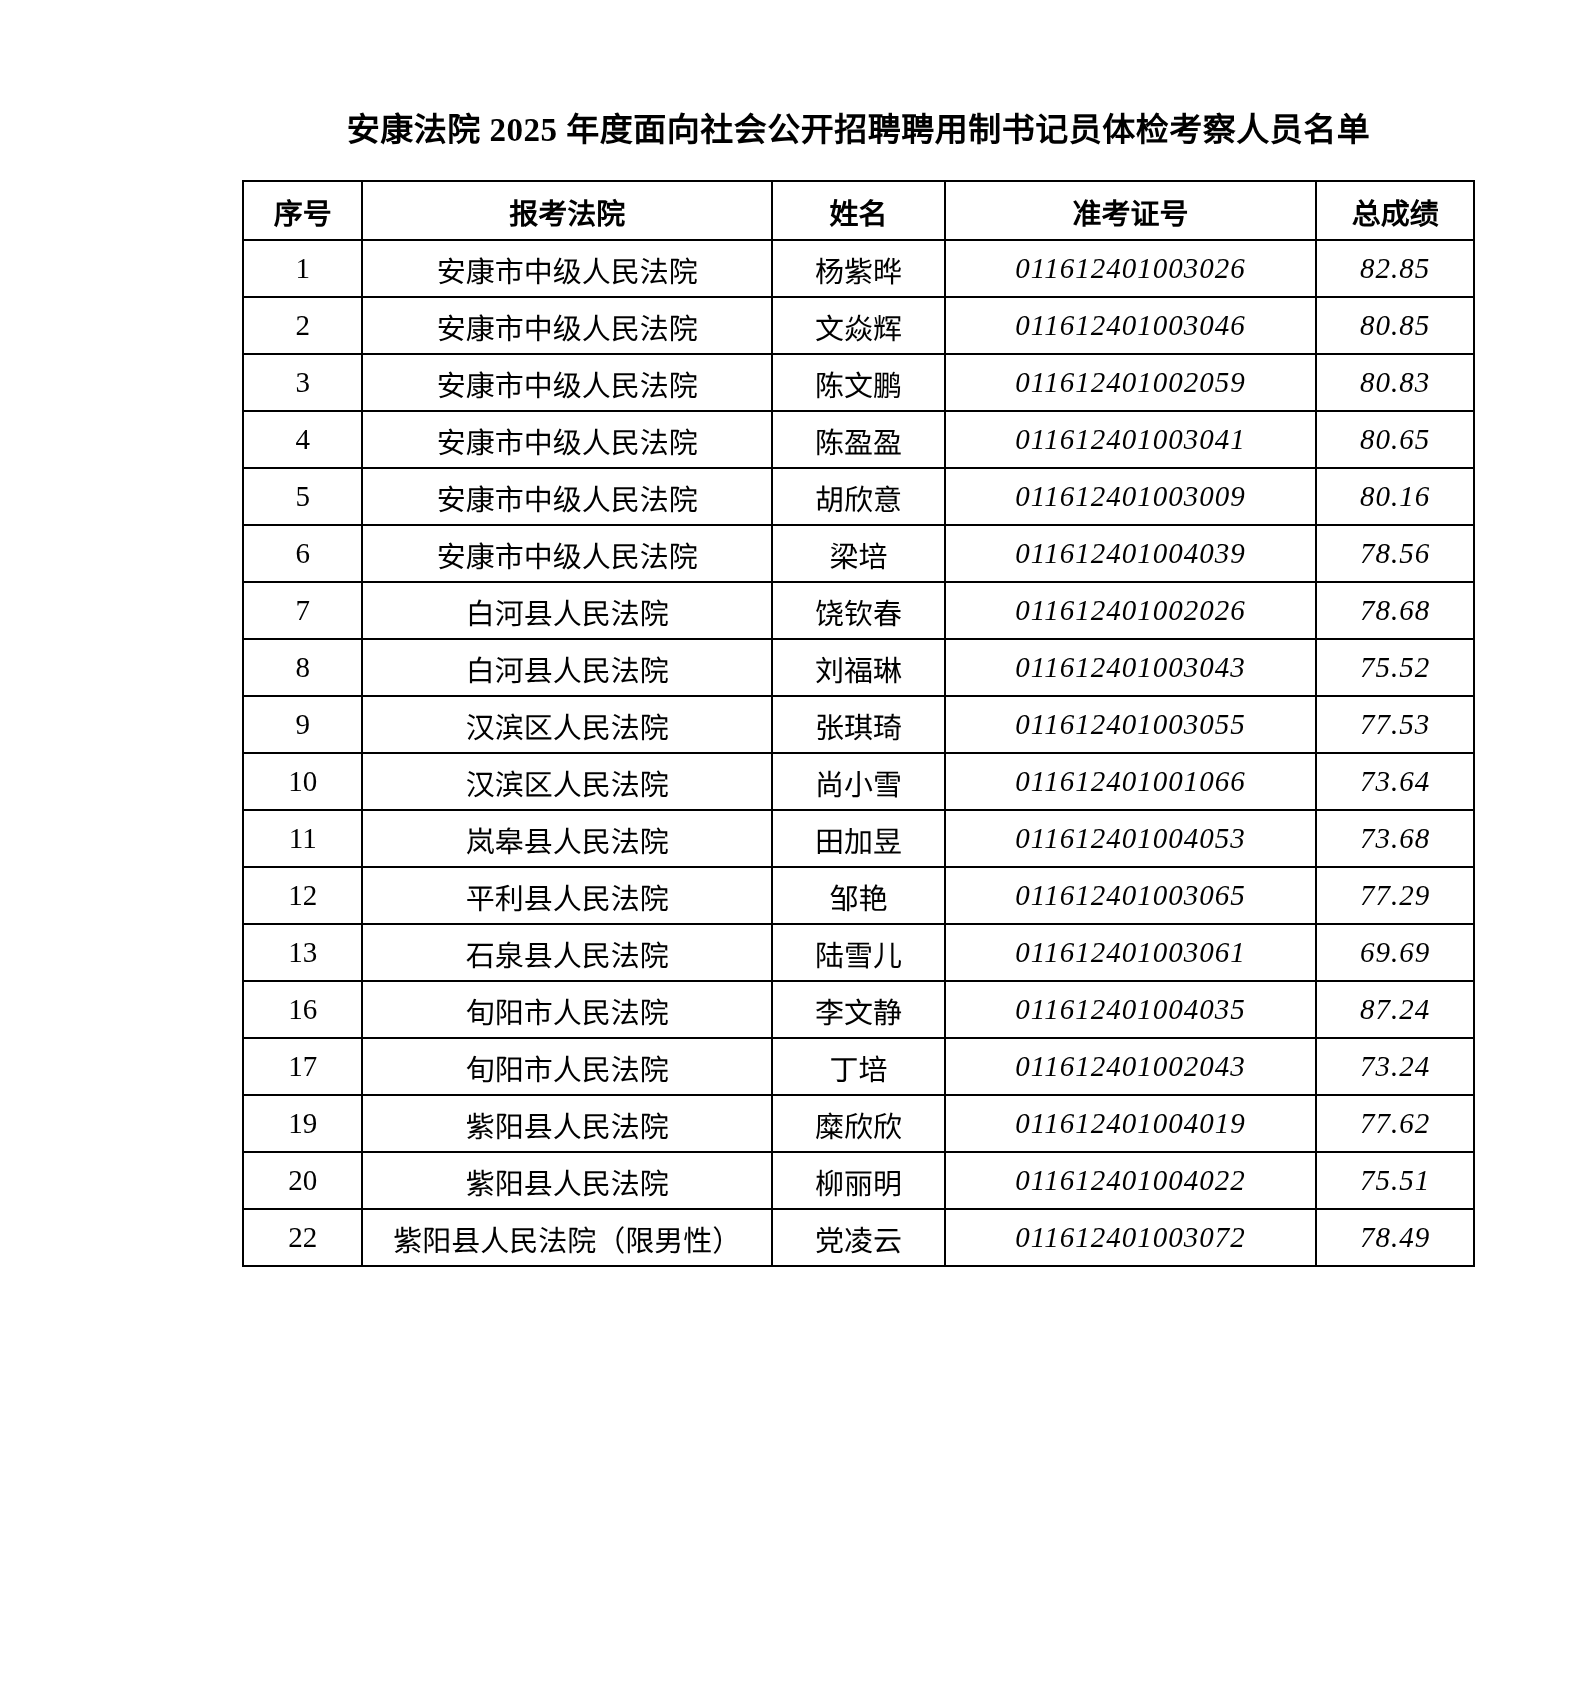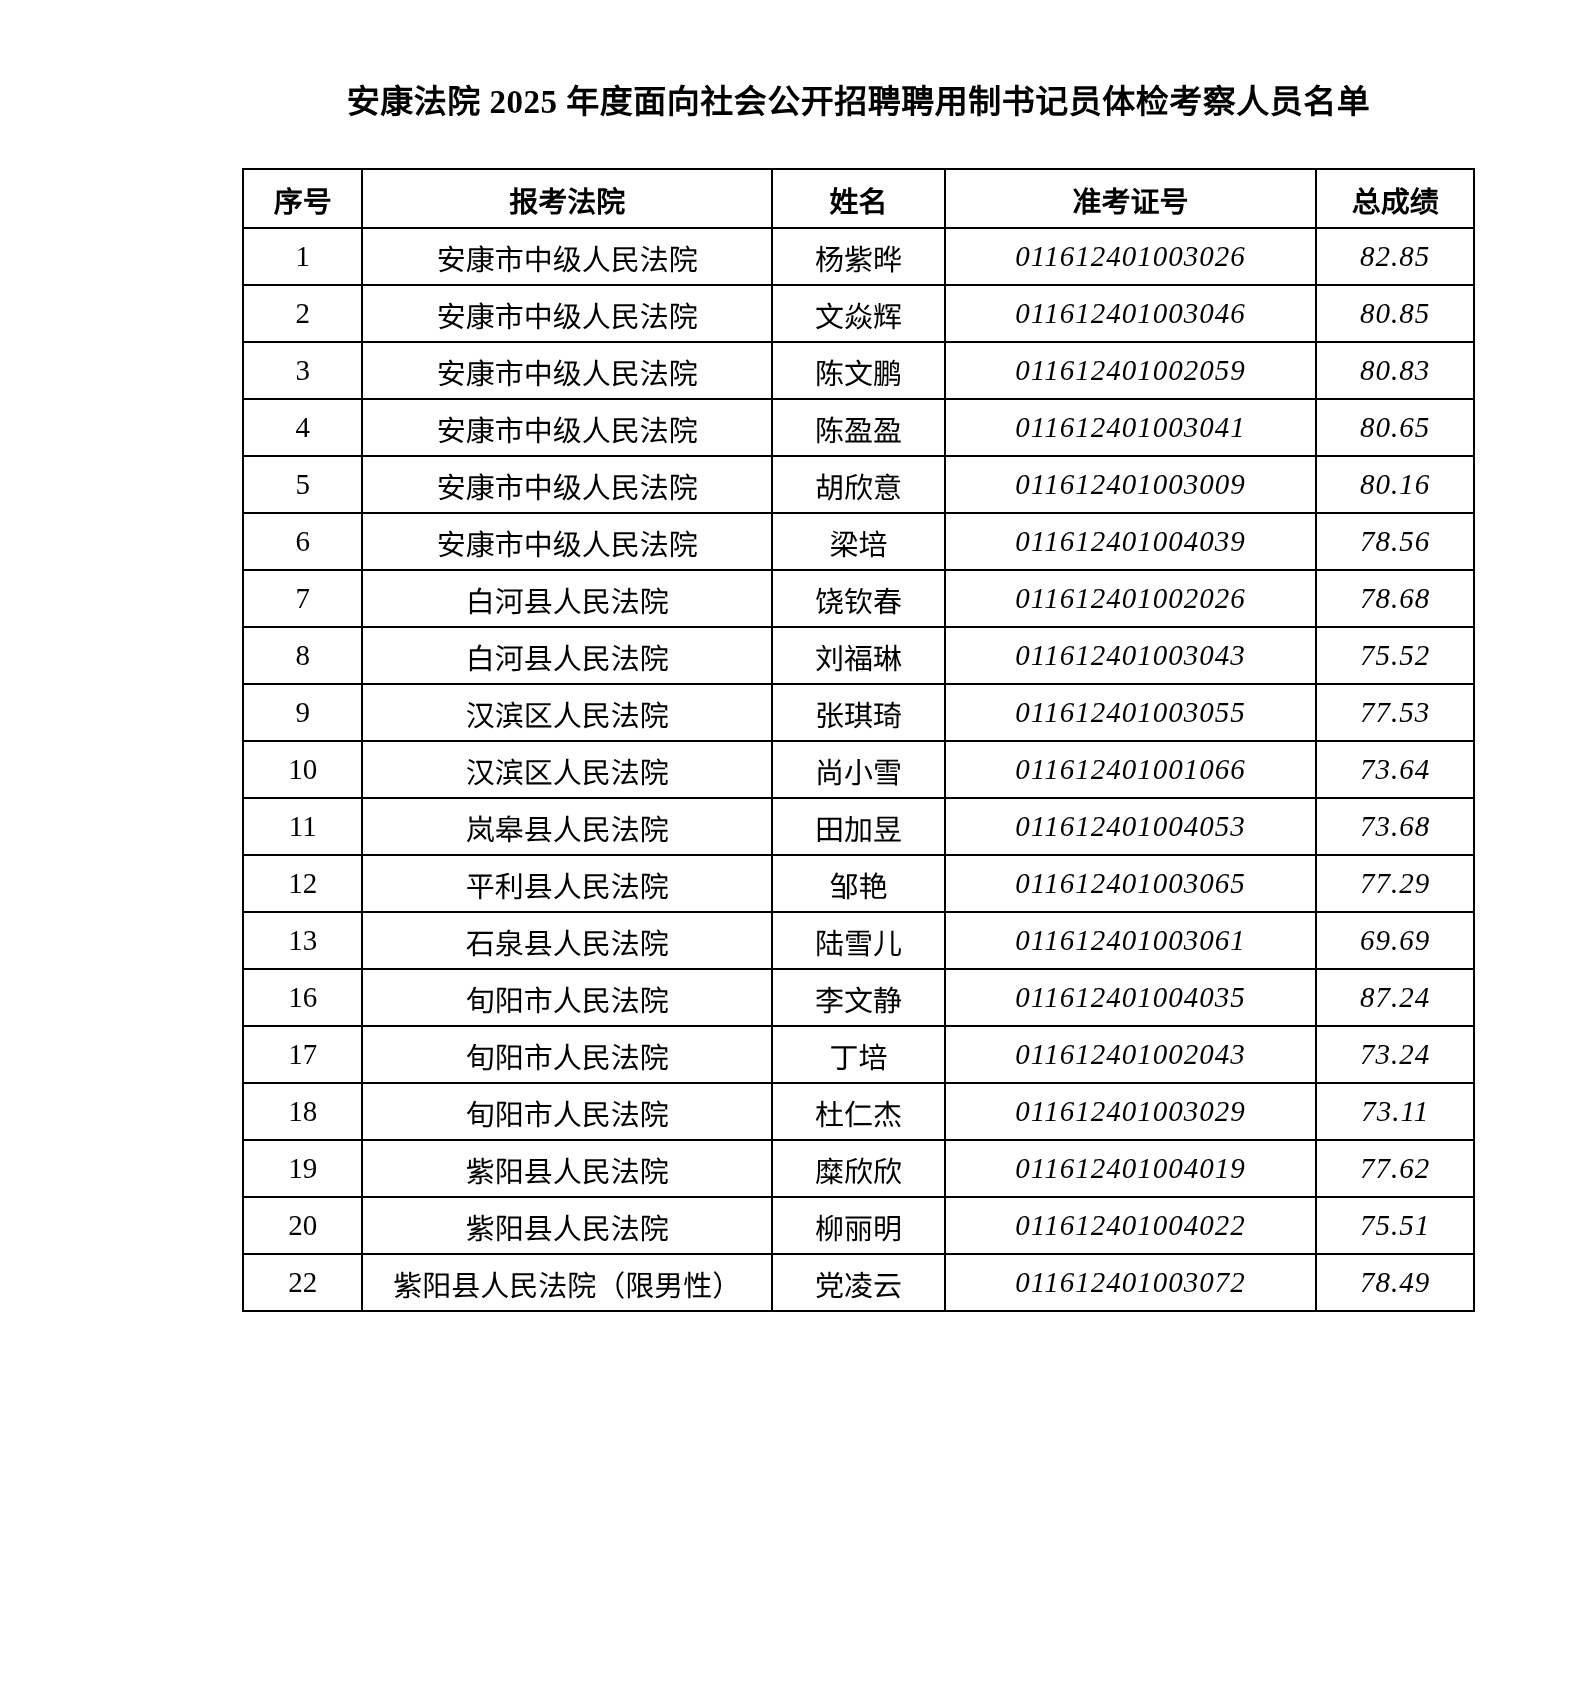--- a/index.html
+++ b/index.html
@@ -10,32 +10,32 @@
   body {
     width: 1587px;
     height: 1707px;
     font-family: "Liberation Serif", "DejaVu Serif", serif;
     color: #000000;
     position: relative;
   }
   .doc {
     width: 1233px;
     margin-left: 242px;
-    padding-top: 76px;
+    padding-top: 104px;
   }
   .doc-title {
     text-align: center;
     font-size: 33px;
     font-weight: bold;
     line-height: 52px;
     letter-spacing: 0.5px;
     white-space: nowrap;
   }
   table.roster {
-    margin-top: 40px;
+    margin-top: 24px;
     width: 1233px;
     border-collapse: collapse;
     table-layout: fixed;
   }
   col.c-index  { width: 9.7%; }
   col.c-court  { width: 33.3%; }
   col.c-name   { width: 14.0%; }
   col.c-ticket { width: 30.2%; }
   col.c-score  { width: 12.8%; }
   table.roster th,
@@ -203,27 +203,20 @@
         </tr>
 
         <tr>
           <td class="cell-index">17</td>
           <td class="cell-court">旬阳市人民法院</td>
           <td class="cell-name">丁培</td>
           <td class="cell-ticket">011612401002043</td>
           <td class="cell-score">73.24</td>
         </tr>
 
-        <tr>
-          <td class="cell-index">18</td>
-          <td class="cell-court">旬阳市人民法院</td>
-          <td class="cell-name">杜仁杰</td>
-          <td class="cell-ticket">011612401003029</td>
-          <td class="cell-score">73.11</td>
-        </tr>
 
         <tr>
           <td class="cell-index">19</td>
           <td class="cell-court">紫阳县人民法院</td>
           <td class="cell-name">糜欣欣</td>
           <td class="cell-ticket">011612401004019</td>
           <td class="cell-score">77.62</td>
         </tr>
 
         <tr>

